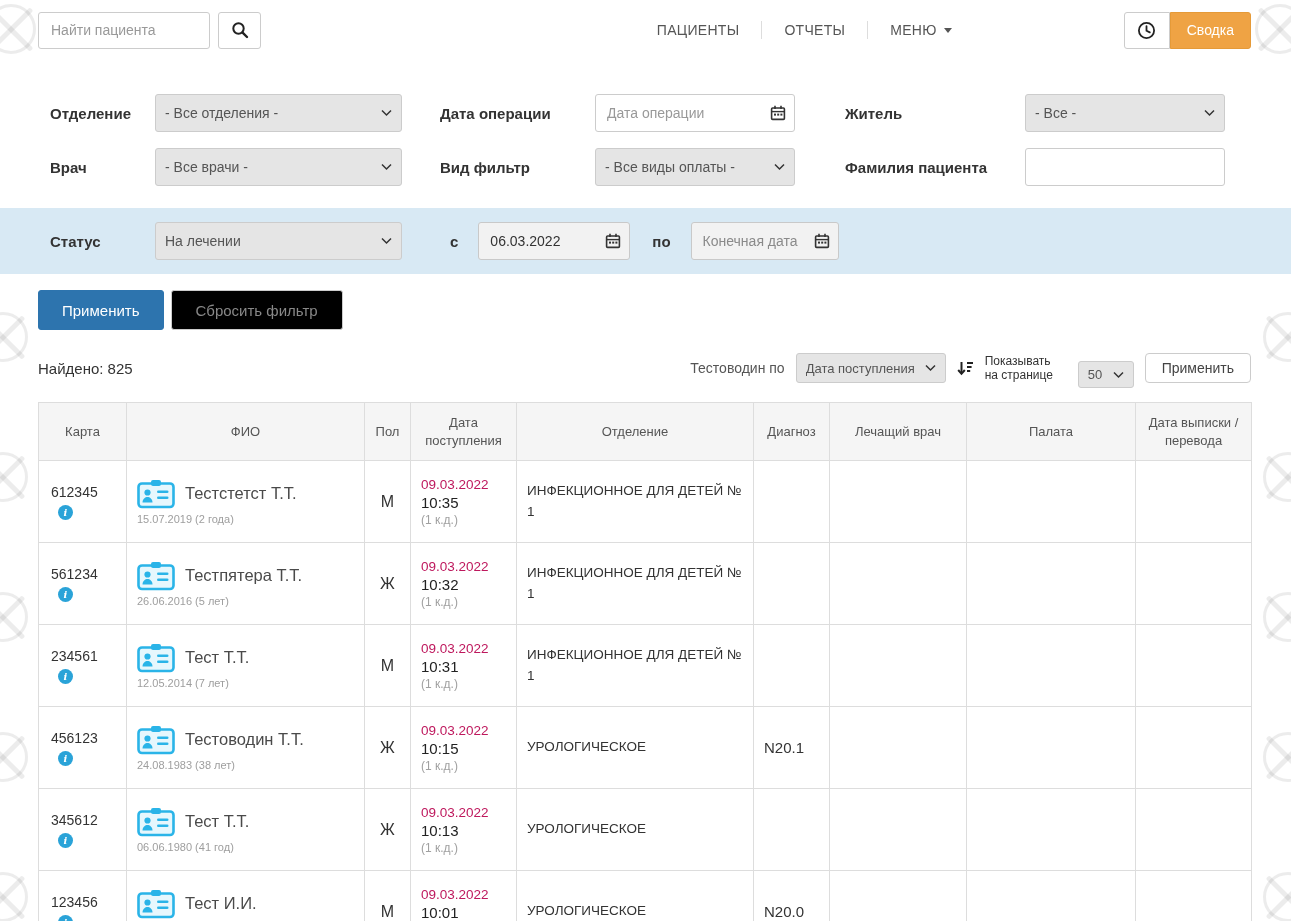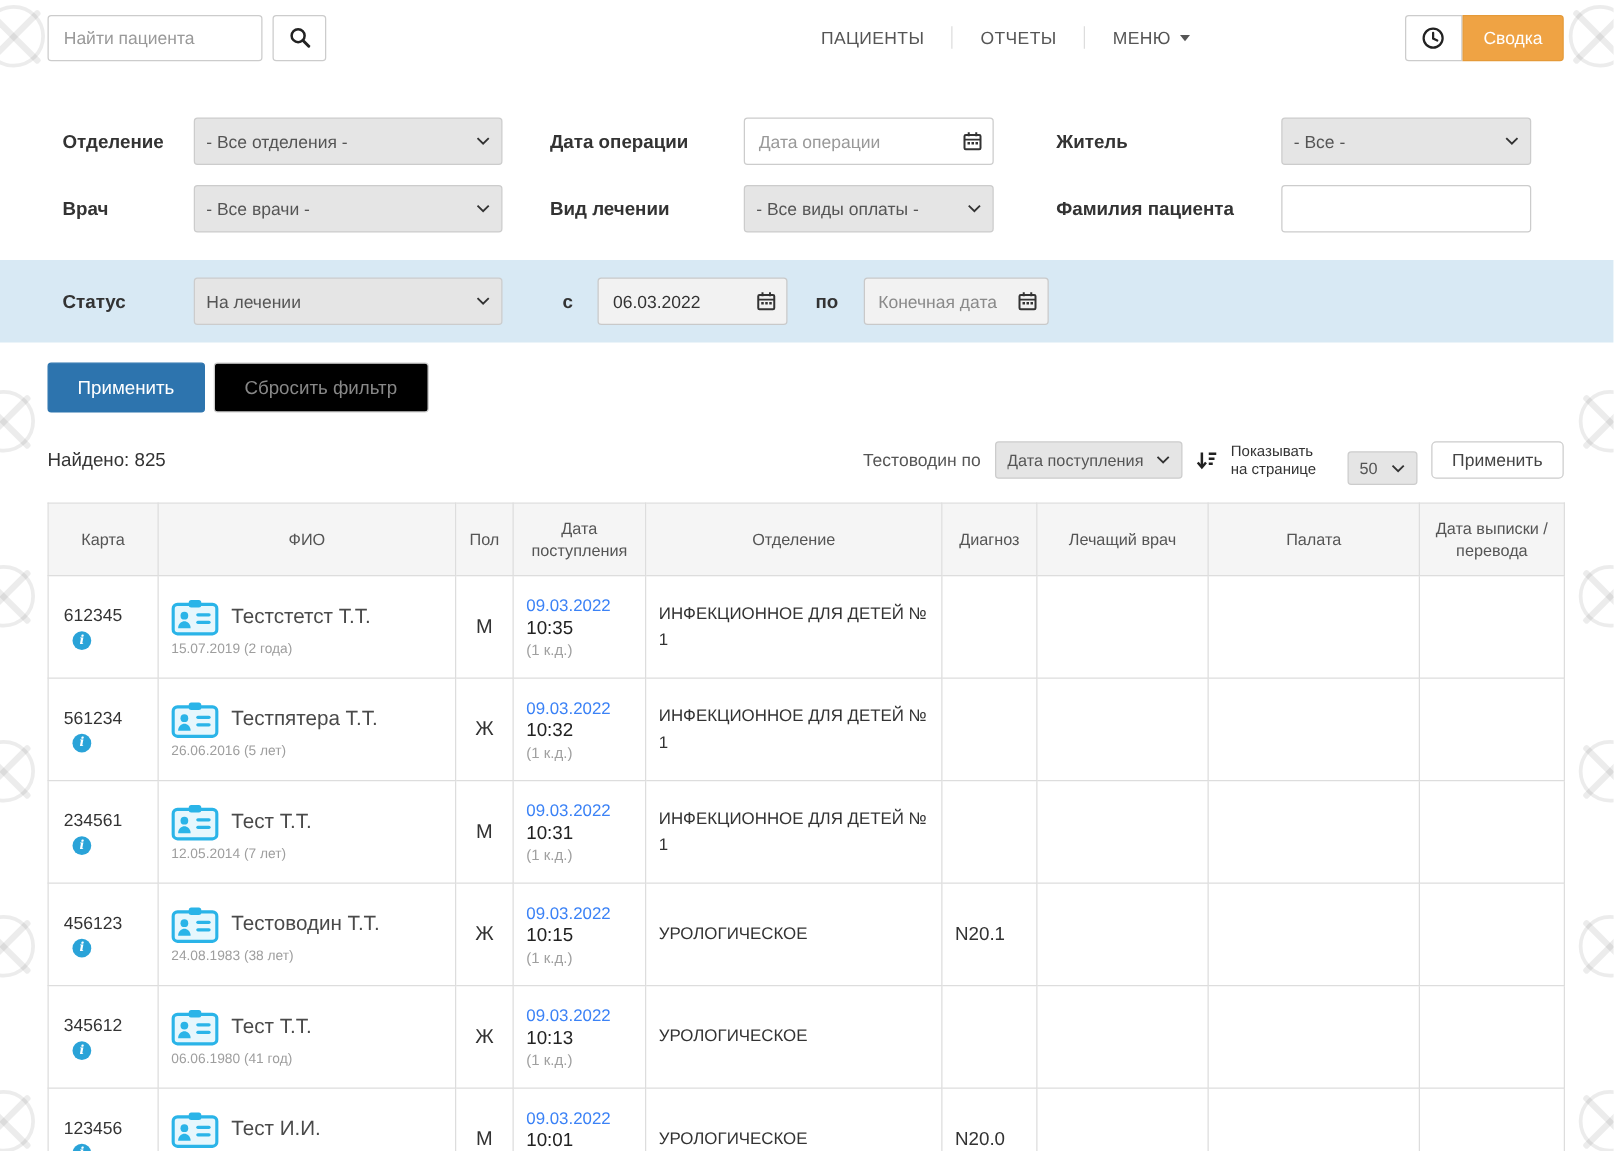--- a/index.html
+++ b/index.html
@@ -82,21 +82,21 @@
   .card-num { font-size:14px; color:#333; }
   .info-icon { margin:5px 0 0 7px; width:15px; height:15px; border-radius:50%; background:#2aa3d8; color:#fff; display:inline-flex; align-items:center; justify-content:center; cursor:pointer; }
   .info-icon::before { content:"i"; font-family:"DejaVu Serif", serif; font-style:italic; font-weight:bold; font-size:10px; }
 
   .fio-top { display:flex; align-items:center; gap:10px; }
   .fio-name { font-size:16.5px; color:#4a4a4a; cursor:pointer; }
   .fio-birth { margin-top:4px; font-size:11px; color:#9e9e9e; }
   .idcard-icon { display:inline-flex; cursor:pointer; }
 
   .c-sex { text-align:center; font-size:16px; color:#333; }
-  .adm-date { font-size:13.5px; color:#3b82f6; }
+  .adm-date { font-size:13.5px; color:#be185d; }
   .adm-time { margin-top:2px; font-size:15px; color:#222; }
   .adm-days { margin-top:2px; font-size:12px; color:#a0a0a0; }
   .c-dep { font-size:13.5px; color:#333; line-height:1.55; }
   .c-diag { font-size:15px; color:#333; padding-left:10px; }
 </style>
 </head>
 <body>
 
 <div class="page">
 
@@ -187,21 +187,21 @@
       <div class="fg fg1">
         <span class="flabel">Врач</span>
         <span class="selwrap w247">
           <select><option>- Все врачи -</option></select>
           <svg class="chev" width="11" height="7" viewBox="0 0 11 7">
               <path d="M1 1l4.5 4.5L10 1" fill="none" stroke="#333" stroke-width="1.5"></path>
             </svg>
         </span>
       </div>
       <div class="fg fg2">
-        <span class="flabel">Вид лечении</span>
+        <span class="flabel">Вид фильтр</span>
         <span class="selwrap w200">
           <select><option>- Все виды оплаты -</option></select>
           <svg class="chev" width="11" height="7" viewBox="0 0 11 7">
               <path d="M1 1l4.5 4.5L10 1" fill="none" stroke="#333" stroke-width="1.5"></path>
             </svg>
         </span>
       </div>
       <div class="fg fg3">
         <span class="flabel">Фамилия пациента</span>
         <input class="text-input" type="text" style="">

